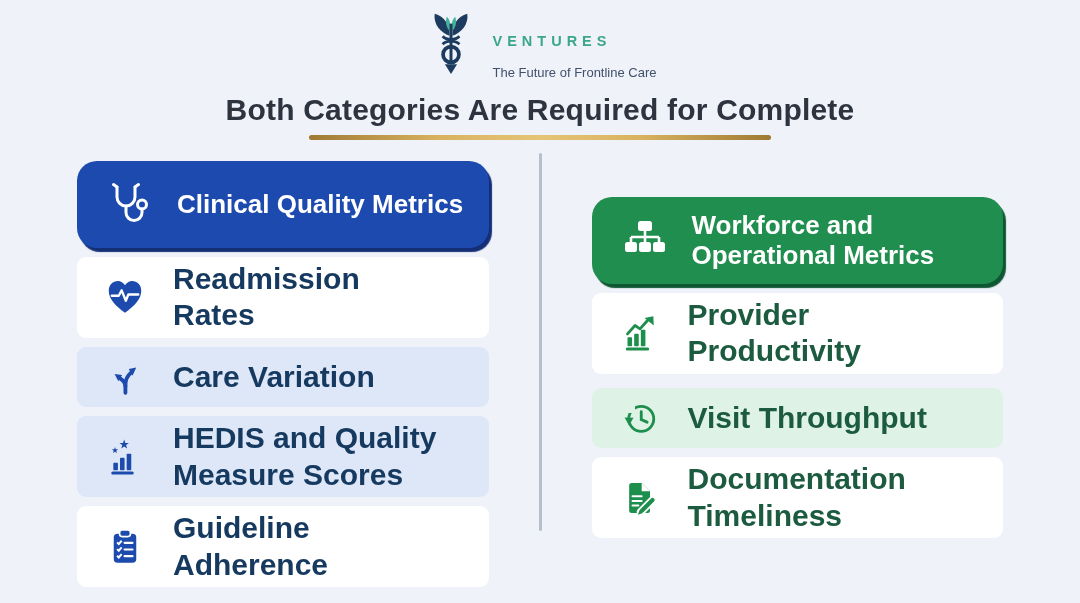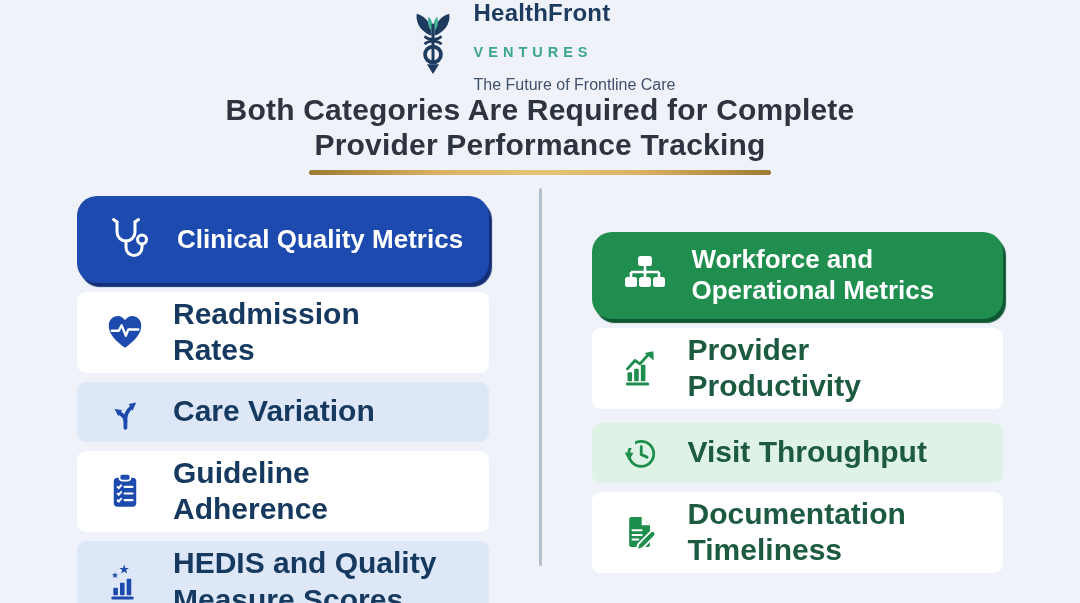--- a/index.html
+++ b/index.html
@@ -15,21 +15,21 @@
     width:1080px;height:603px;overflow:hidden;
     background:var(--page-bg);
     font-family:"Liberation Sans","DejaVu Sans",sans-serif;
   }
   
   .logo-row{display:flex;justify-content:center;align-items:center;gap:13px;padding-top:9px;height:84px;}
   .logo-mark svg{width:56px;height:74px;display:block;}
   .logo-text{display:flex;flex-direction:column;align-items:flex-start;}
   .brand{font-size:24px;font-weight:bold;color:var(--logo-navy);letter-spacing:.2px;line-height:1.05;}
   .brand-sub{font-size:14.5px;font-weight:bold;color:var(--logo-teal);letter-spacing:5px;margin-top:20px;line-height:1;}
-  .tagline{font-size:16px;color:#41506b;margin-top:17px;line-height:1;}
+  .tagline{font-size:13px;color:#41506b;margin-top:17px;line-height:1;}
   
   .title{margin:9px 0 0;text-align:center;color:var(--title-color);font-size:30px;font-weight:bold;line-height:1.16;letter-spacing:.2px;}
   .title span{display:block;white-space:nowrap;}
   .gold-underline{width:462px;height:5px;margin:7px auto 0;border-radius:3px;
     background:linear-gradient(90deg,#9e7a33,#d8b260 28%,#e6c476 50%,#d8b260 72%,#9e7a33);}
   
   .columns{display:flex;margin-top:13px;padding:0 77px;align-items:flex-start;}
   .col{width:412px;}
   .col-gap{width:50px;flex:0 0 auto;}
   .v-divider{width:3px;height:378px;background:var(--divider);border-radius:2px;flex:0 0 auto;}
@@ -65,29 +65,27 @@
         <path d="M31.2 22 C35 18.5 36.5 12 34.5 6.5 C30.7 10 29.8 16 31.2 22 Z" fill="#45b39a"></path>
         <line x1="30" y1="14" x2="30" y2="38" stroke="#1d3b5e" stroke-width="3.2"></line>
         <path d="M21 27.5 C25 32 35 32 39 27.5" fill="none" stroke="#1d3b5e" stroke-width="3"></path>
         <path d="M21 36 C25 31.5 35 31.5 39 36" fill="none" stroke="#1d3b5e" stroke-width="3"></path>
         <circle cx="30" cy="47" r="8.5" fill="none" stroke="#1d3b5e" stroke-width="4"></circle>
         <line x1="30" y1="38" x2="30" y2="55" stroke="#1d3b5e" stroke-width="3.2"></line>
         <path d="M23.5 57.5 H36.5 L30 68 Z" fill="#1d3b5e"></path>
       </svg>
     </span>
     <div class="logo-text">
-      <div class="brand">HealthFront</div>
       <div class="brand-sub">VENTURES</div>
       <div class="tagline">The Future of Frontline Care</div>
     </div>
   </header>
 
   <h1 class="title">
     <span>Both Categories Are Required for Complete</span>
-    <span>Provider Performance Tracking</span>
   </h1>
   <div class="gold-underline"></div>
 
   <main class="columns">
 
     <section class="col clinical">
       <div class="card blue">
         <span class="card-icon">
           <svg viewBox="0 0 48 48" fill="none" stroke="#ffffff" stroke-width="3" stroke-linecap="round">
             <path d="M13 7 l-3.5 -2.5 M31 7 l3.5 -2.5"></path>
@@ -114,49 +112,49 @@
           <svg viewBox="0 0 48 48" fill="none" stroke="currentColor" stroke-width="4.6" stroke-linecap="round">
             <path d="M24.5 43 V33 C24.5 26 27 22.5 31.5 18.5"></path>
             <path d="M24.5 35 C24.5 30 21.5 28 17.5 25"></path>
             <polygon points="37.5,12.5 28.5,14.5 33,22.5" fill="currentColor" stroke="none"></polygon>
             <polygon points="11.5,20.5 20.5,21.5 16,29" fill="currentColor" stroke="none"></polygon>
           </svg>
         </span>
         <span class="row-label">Care Variation</span>
       </div>
 
+      <div class="row alt tall">
+        <span class="row-icon blue">
+          <svg viewBox="0 0 48 48" fill="currentColor">
+            <polygon points="12,12 12.9,14.7 15.8,14.8 13.5,16.5 14.4,19.2 12,17.6 9.6,19.2 10.5,16.5 8.2,14.8 11.1,14.7"></polygon>
+            <polygon points="23,3 24.4,7.1 28.7,7.2 25.3,9.7 26.5,13.9 23,11.4 19.5,13.9 20.7,9.7 17.3,7.2 21.6,7.1"></polygon>
+            <rect x="10" y="31" width="5.5" height="9" rx="1"></rect>
+            <rect x="18" y="25" width="5.5" height="15" rx="1"></rect>
+            <rect x="26" y="20" width="5.5" height="20" rx="1"></rect>
+            <rect x="7.5" y="41.5" width="27" height="3.6" rx="1.8"></rect>
+          </svg>
+        </span>
+        <span class="row-label">HEDIS and Quality Measure Scores</span>
+      </div>
+
       <div class="row">
         <span class="row-icon blue">
           <svg viewBox="0 0 48 48">
             <rect x="10.5" y="8" width="27" height="35" rx="4.5" fill="currentColor"></rect>
             <rect x="17.5" y="3.5" width="13" height="8" rx="3" fill="currentColor" stroke="#ffffff" stroke-width="2"></rect>
             <polyline points="14.5,18.5 16.5,20.5 20,16.5" stroke="#ffffff" stroke-width="2.4" fill="none"></polyline>
             <line x1="23.5" y1="19" x2="33" y2="19" stroke="#ffffff" stroke-width="2.6" stroke-linecap="round"></line>
             <polyline points="14.5,26.5 16.5,28.5 20,24.5" stroke="#ffffff" stroke-width="2.4" fill="none"></polyline>
             <line x1="23.5" y1="27" x2="33" y2="27" stroke="#ffffff" stroke-width="2.6" stroke-linecap="round"></line>
             <polyline points="14.5,34.5 16.5,36.5 20,32.5" stroke="#ffffff" stroke-width="2.4" fill="none"></polyline>
             <line x1="23.5" y1="35" x2="33" y2="35" stroke="#ffffff" stroke-width="2.6" stroke-linecap="round"></line>
           </svg>
         </span>
         <span class="row-label">Guideline Adherence</span>
       </div>
-
-      <div class="row alt tall">
-        <span class="row-icon blue">
-          <svg viewBox="0 0 48 48" fill="currentColor">
-            <polygon points="12,12 12.9,14.7 15.8,14.8 13.5,16.5 14.4,19.2 12,17.6 9.6,19.2 10.5,16.5 8.2,14.8 11.1,14.7"></polygon>
-            <polygon points="23,3 24.4,7.1 28.7,7.2 25.3,9.7 26.5,13.9 23,11.4 19.5,13.9 20.7,9.7 17.3,7.2 21.6,7.1"></polygon>
-            <rect x="10" y="31" width="5.5" height="9" rx="1"></rect>
-            <rect x="18" y="25" width="5.5" height="15" rx="1"></rect>
-            <rect x="26" y="20" width="5.5" height="20" rx="1"></rect>
-            <rect x="7.5" y="41.5" width="27" height="3.6" rx="1.8"></rect>
-          </svg>
-        </span>
-        <span class="row-label">HEDIS and Quality Measure Scores</span>
-      </div>
     </section>
 
     <div class="col-gap"></div>
     <div class="v-divider"></div>
     <div class="col-gap"></div>
 
     <section class="col workforce">
       <div class="card green">
         <span class="card-icon">
           <svg viewBox="0 0 48 48">

